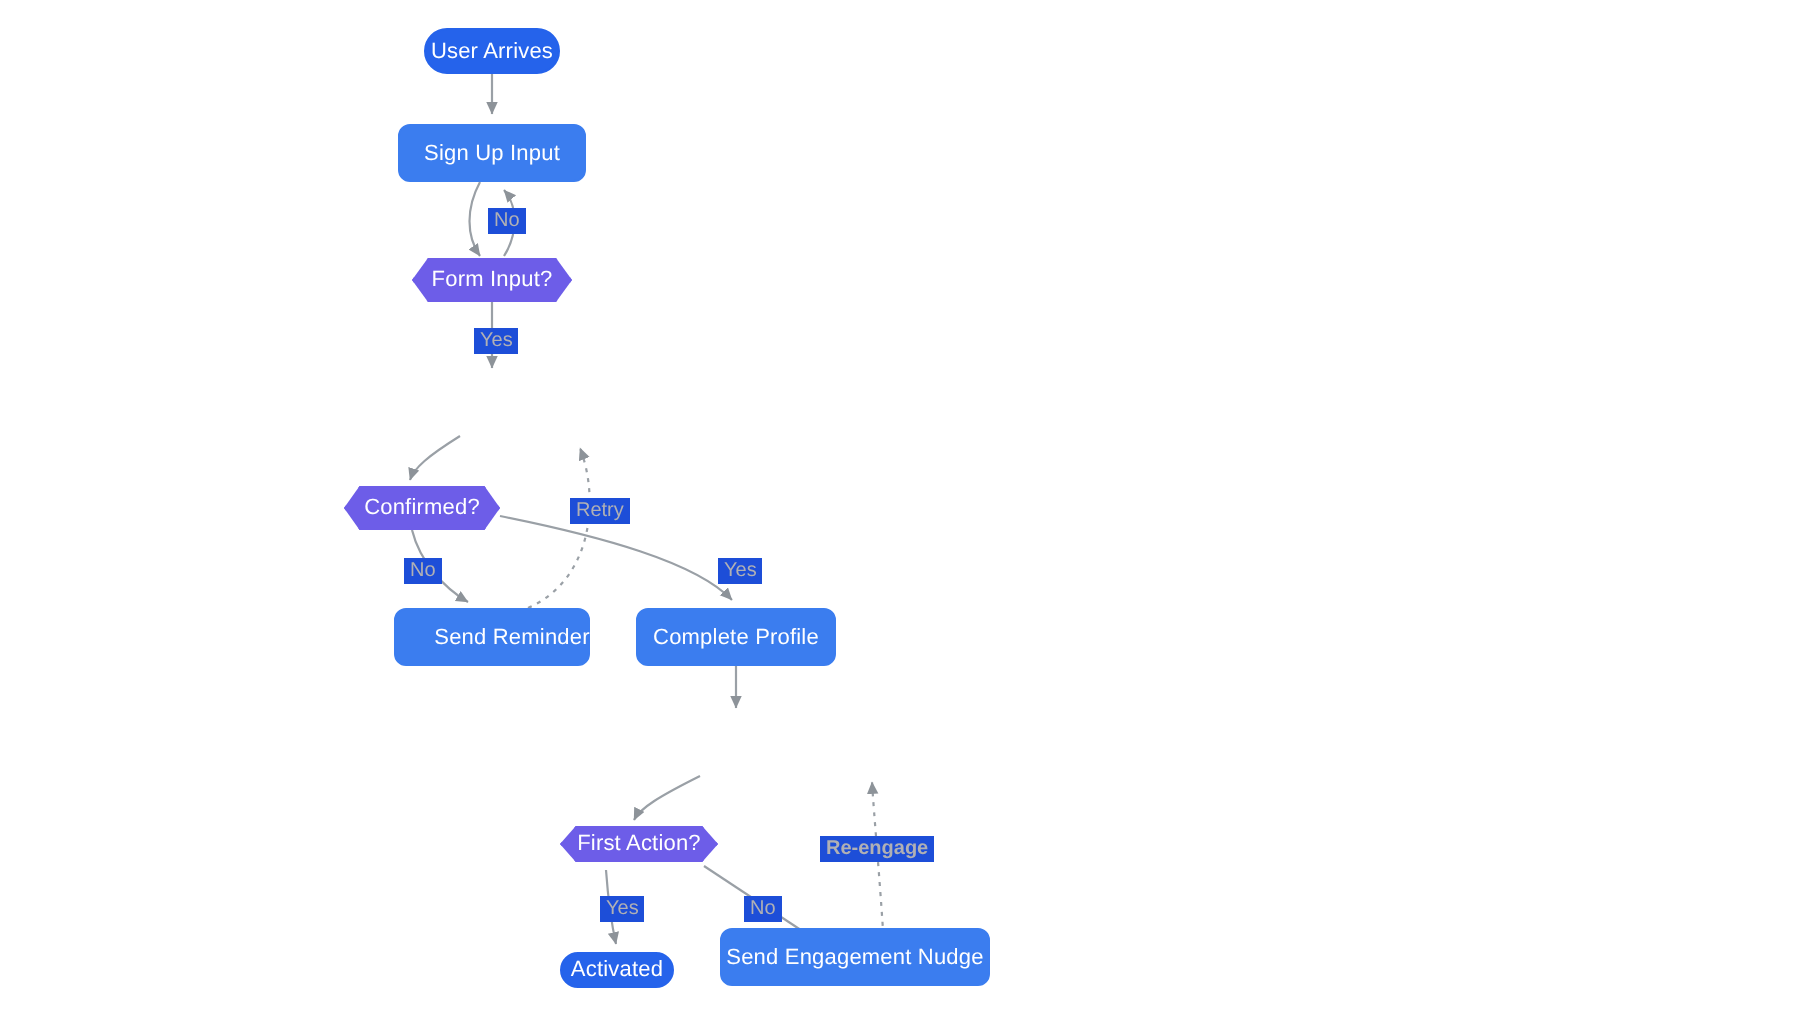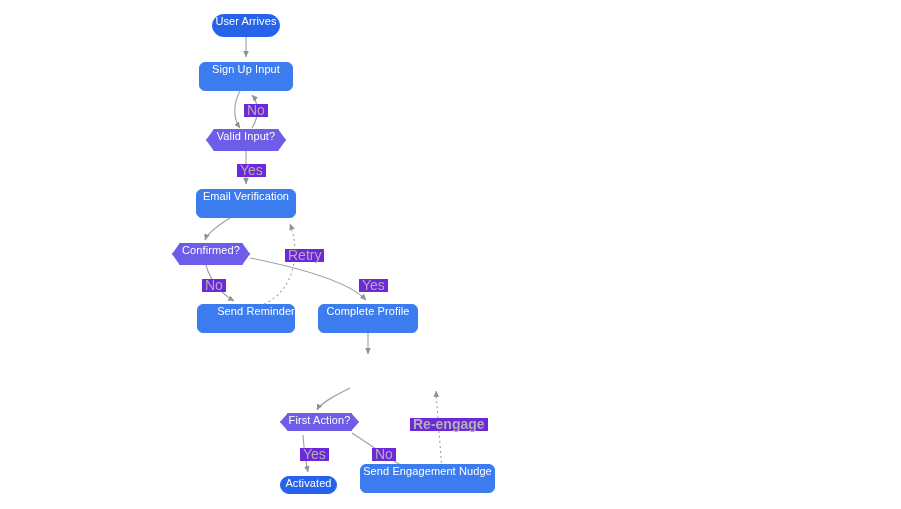--- a/index.html
+++ b/index.html
@@ -22,21 +22,21 @@
   #edge-layer {
     position: absolute;
     left: 0;
     top: 0;
     width: 901px;
     height: 509px;
   }
   .node {
     position: absolute;
     display: flex;
-    align-items: flex-start;
+    align-items: center;
     justify-content: center;
     box-sizing: border-box;
     color: #ffffff;
     font-size: 11px;
     font-family: "Liberation Sans", sans-serif;
     letter-spacing: 0.1px;
     white-space: nowrap;
     z-index: 3;
     cursor: pointer;
   }
@@ -50,23 +50,23 @@
     border: 1px solid #2563EB;
     border-radius: 999px;
   }
   .node-decision {
     background: #6D5DE8;
     border: 1px solid #6D5DE8;
     clip-path: polygon(10% 0%, 90% 0%, 100% 50%, 90% 100%, 10% 100%, 0% 50%);
   }
   .edge-label {
     position: absolute;
-    background: #6d28d9;
+    background: #1d4ed8;
     color: #b0b0b4;
-    font-size: 14px;
+    font-size: 10px;
     font-family: "Liberation Sans", sans-serif;
     padding: 1px 3px;
     line-height: 11px;
     z-index: 4;
     white-space: nowrap;
     pointer-events: none;
   }
 </style>
 </head>
 <body>
@@ -112,26 +112,23 @@
 
   <div class="node node-stadium" style="left:212px; top:14px; width:68px; height:23px;">
     <span>User Arrives</span>
   </div>
 
   <div class="node node-rect" style="left:199px; top:62px; width:94px; height:29px;">
     <span>Sign Up Input</span>
   </div>
 
   <div class="node node-decision" style="left:206px; top:129px; width:80px; height:22px;">
-    <span>Valid Input?</span>
+    <span>Form Input?</span>
   </div>
 
-  <div class="node node-rect" style="left:196px; top:189px; width:100px; height:29px;">
-    <span>Email Verification</span>
-  </div>
 
   <div class="node node-decision" style="left:172px; top:243px; width:78px; height:22px;">
     <span>Confirmed?</span>
   </div>
 
   <div class="node node-rect" style="left:197px; top:304px; width:98px; height:29px;padding-left:20px;">
     <span>Send Reminder</span>
   </div>
 
   <div class="node node-rect" style="left:318px; top:304px; width:100px; height:29px;">

